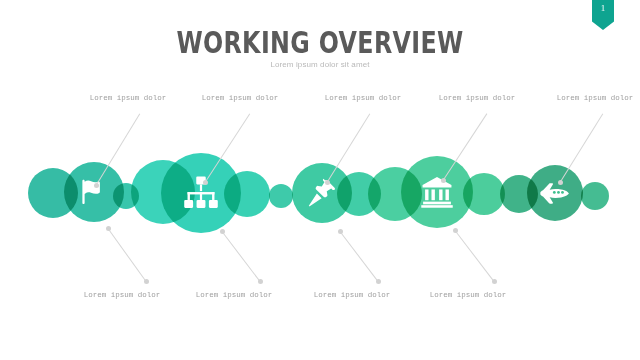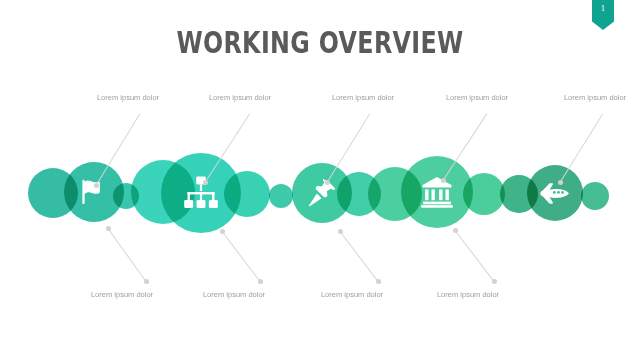--- a/index.html
+++ b/index.html
@@ -113,33 +113,35 @@
 
   
   .caption {
     position: absolute;
     font-size: 7.5px;
     line-height: 10px;
     color: #9E9E9E;
     white-space: nowrap;
     text-align: center;
     transform: translateX(-50%);
+    font-family: Liberation Mono, monospace;
   }
 </style>
 </head>
 <body>
 
 <div id="slide">
 
   <div id="ribbon">
     <div class="ribbon-shape"></div>
     <div class="ribbon-num">1</div>
   </div>
 
   <div id="title">WORKING OVERVIEW</div>
+  <div id="subtitle">Lorem ipsum dolor sit amet</div>
 
   <div id="band">
       <div class="blob" style="left: 28px; top: 168px; width: 50px; height: 50px; background: rgb(43, 185, 160); opacity: 0.95; mix-blend-mode: multiply;"></div>
       <div class="blob" style="left: 64px; top: 162px; width: 60px; height: 60px; background: rgb(43, 188, 162); opacity: 0.95; mix-blend-mode: multiply;"></div>
       <div class="blob" style="left: 113px; top: 183px; width: 26px; height: 26px; background: rgb(45, 195, 168); opacity: 0.95; mix-blend-mode: multiply;"></div>
       <div class="blob" style="left: 131px; top: 160px; width: 64px; height: 64px; background: rgb(42, 207, 180); opacity: 0.92; mix-blend-mode: multiply;"></div>
       <div class="blob" style="left: 161px; top: 153px; width: 80px; height: 80px; background: rgb(42, 207, 180); opacity: 0.95; mix-blend-mode: multiply;"></div>
       <div class="blob" style="left: 224px; top: 171px; width: 46px; height: 46px; background: rgb(46, 207, 176); opacity: 0.95; mix-blend-mode: multiply;"></div>
       <div class="blob" style="left: 269px; top: 184px; width: 24px; height: 24px; background: rgb(51, 199, 166); opacity: 0.95; mix-blend-mode: multiply;"></div>
       <div class="blob" style="left: 292px; top: 163px; width: 60px; height: 60px; background: rgb(52, 199, 158); opacity: 0.95; mix-blend-mode: multiply;"></div>

